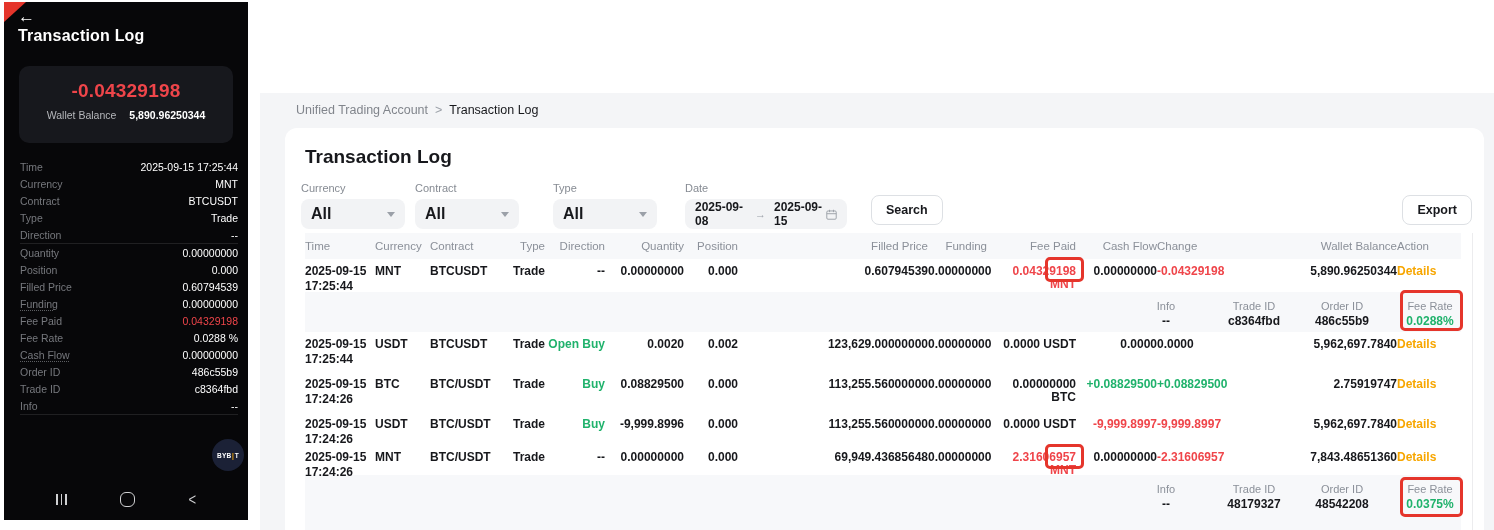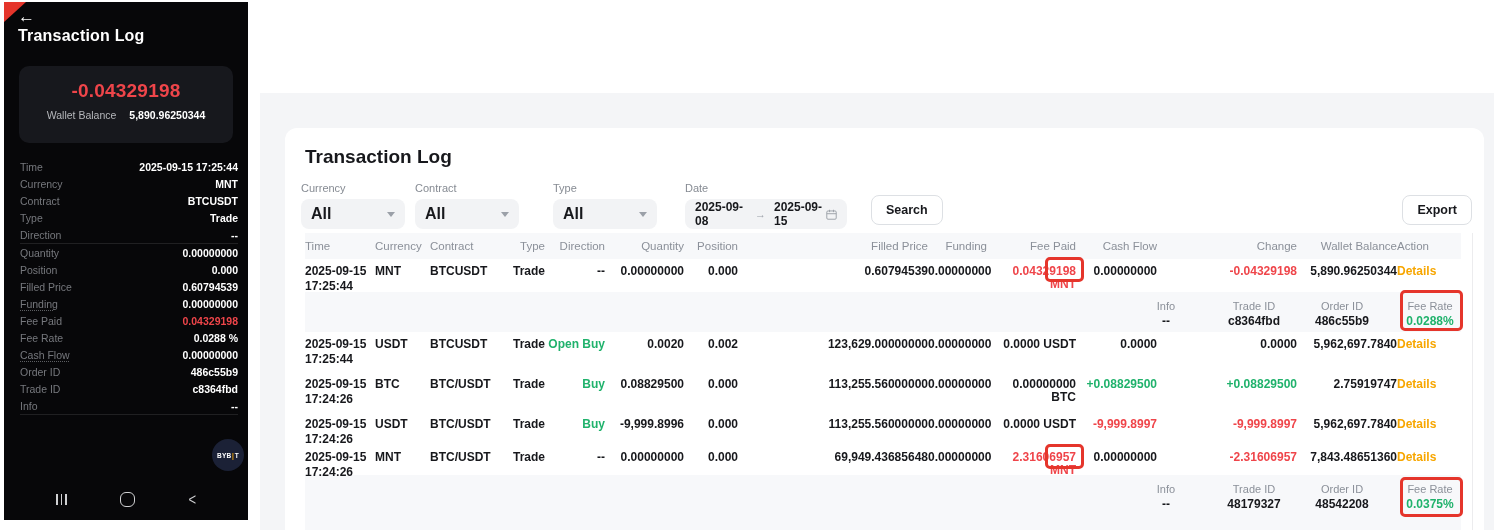--- a/index.html
+++ b/index.html
@@ -21,21 +21,21 @@
   .summary-card{position:absolute;left:15px;top:64px;width:214px;height:77px;background:#17181d;border-radius:10px;text-align:center}
   .amount{margin-top:14px;font-size:19px;font-weight:700;color:var(--red);letter-spacing:.2px}
   .wb-row{margin-top:7px;font-size:10.5px;display:flex;justify-content:center;gap:13px}
   .wb-label{color:#b5b7bb}
   .wb-value{color:#fff;font-weight:600}
   .detail-list{position:absolute;left:16px;right:10px;top:156px}
   .p-row{display:flex;justify-content:space-between;align-items:center;height:17px;font-size:10.5px}
   .p-row.divider{border-bottom:1px solid rgba(255,255,255,.10)}
   .p-label{color:#76787d}
   .p-label.u{text-decoration:underline dotted #5c5e62;text-underline-offset:2px}
-  .p-value{color:#fff;font-weight:700}
+  .p-value{color:#fff;font-weight:400}
   .p-value.red{color:var(--red)}
   .bybit-badge{position:absolute;left:208px;top:437px;width:32px;height:32px;border-radius:50%;background:#1b2136;
     display:flex;align-items:center;justify-content:center;font-size:6.5px;font-weight:800;letter-spacing:.3px;color:#fff}
   .badge-bar{color:var(--orange);font-weight:800;margin:0 .5px}
   .navbar{position:absolute;left:0;right:0;bottom:0;height:42px;display:flex;align-items:center;justify-content:space-between;padding:0 52px}
   .nav-recents{display:flex;gap:3px}
   .nav-recents i{display:block;width:1.5px;height:11px;background:#cfd0d2}
   .nav-home{width:13px;height:13px;border:1.5px solid #cfd0d2;border-radius:6px}
   .nav-back{color:#cfd0d2;font-size:13px;line-height:13px;transform:scaleY(1.3)}
 
@@ -75,21 +75,21 @@
   .c-currency{width:55px;text-align:left}
   .c-contract{width:75px;text-align:left}
   .c-type{width:40px;text-align:right}
   .c-direction{width:60px;text-align:right}
   .c-quantity{width:79px;text-align:right}
   .c-position{width:54px;text-align:right}
   .c-filled_price{width:190px;text-align:right}
   .c-funding{width:59px;text-align:right}
   .c-fee_paid{width:89px;text-align:right}
   .c-cash_flow{width:81px;text-align:right}
-  .c-change{width:140px;text-align:right}
+  .c-change{width:140px;}
   .c-wallet_balance{width:100px;text-align:right}
   .c-action{width:64px;text-align:left}
   .band{background:#f7f8fa;display:flex;justify-content:flex-end;align-items:flex-start;padding-top:8px;box-sizing:border-box}
   .band-item{text-align:center;min-width:62px;margin-left:26px}
   .band-item:last-child{margin-right:0}
   .band-label{font-size:11px;color:#8b9099;line-height:12px}
   .band-value{font-size:12px;font-weight:700;color:var(--ink);line-height:14px;margin-top:2px}
   .band-value.green{color:var(--green)}
   .vline{position:absolute;left:1187px;top:105px;bottom:0;width:1px;background:#ececee}
 
@@ -190,20 +190,23 @@
         <i></i>
         <i></i>
         <i></i>
       </span>
     <span class="nav-home"></span>
     <span class="nav-back">&lt;</span>
   </div>
 </div>
 
 <div class="gray">
+  <div class="breadcrumb">
+    <span>Unified Trading Account</span><span class="crumb-sep">&gt;</span><span class="crumb-current">Transaction Log</span>
+  </div>
 
   <div class="card">
     <h2 class="card-title">Transaction Log</h2>
 
     <div id="filters">
         <div class="filter-group fg2">
           <div class="f-label">Type</div>
           <div class="f-box">
             <span class="f-value">All</span>
             <span class="caret"></span>

